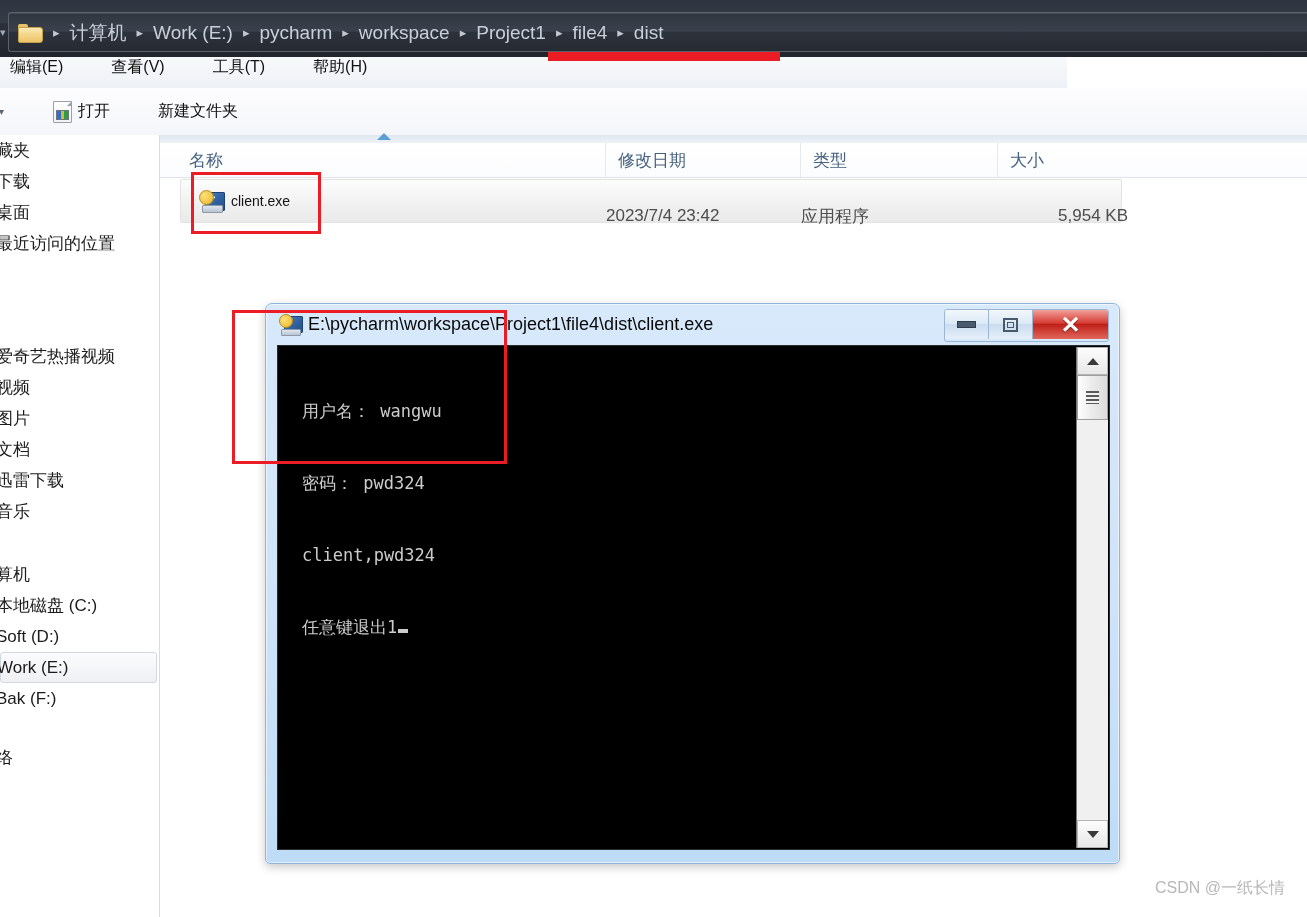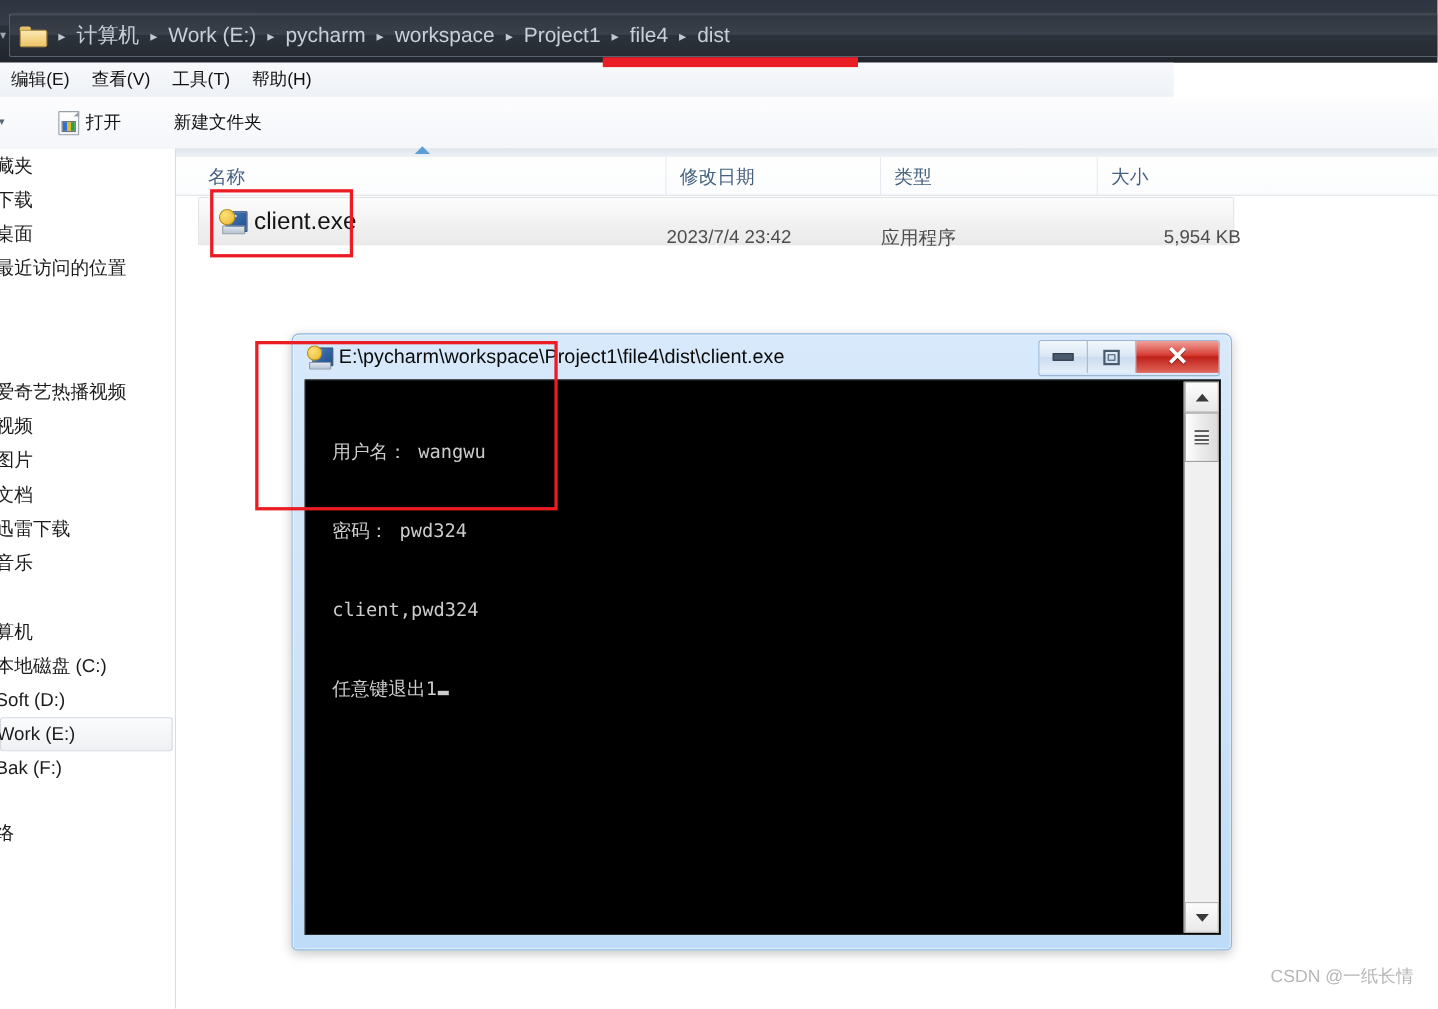--- a/index.html
+++ b/index.html
@@ -46,21 +46,21 @@
   }
   .crumb-sep{
     color:#c2c8d1;font-size:13px;padding:0 7px;line-height:19px;
   }
 
   
   #menubar{
     position:absolute;left:0;top:57px;width:1067px;height:31px;
     background:linear-gradient(to bottom,#f7f9fb 0%,#eef1f6 100%);
     border-bottom:1px solid #e2e7ee;
-    display:flex;align-items:center;
+    display:flex;align-items:flex-start;gap:28px;
   }
   .menu-item{
     font-size:16px;color:#111;padding:0 10px;line-height:20px;white-space:nowrap;
   }
   #red-bar{
     position:absolute;left:548px;top:52px;width:232px;height:9px;
     background:#ec1c24;z-index:9;
   }
 
   
@@ -154,21 +154,21 @@
   .exe-ic .gear{
     position:absolute;left:0px;top:1px;width:13px;height:13px;border-radius:50%;
     background:radial-gradient(circle at 35% 35%,#ffe07a,#e8b528);
     border:1px solid #b88d18;
   }
   .exe-ic .base{
     position:absolute;left:3px;bottom:0px;width:19px;height:6px;
     background:linear-gradient(to bottom,#dfe6ee,#b8c4d2);
     border:1px solid #8d99a8;border-radius:1px;
   }
-  #fname{font-size:22px;color:#141414;white-space:nowrap;}
+  #fname{font-size:14px;color:#141414;white-space:nowrap;}
   .cell{
     position:absolute;top:15px;height:42px;display:flex;align-items:center;
     font-size:17px;color:#4d4d4d;white-space:nowrap;
   }
 
   
   .annot{position:absolute;border:3px solid #ec1c24;z-index:40;pointer-events:none;}
   #annot-file{left:191px;top:172px;width:124px;height:56px;}
   #annot-console{left:232px;top:310px;width:269px;height:148px;}
 

